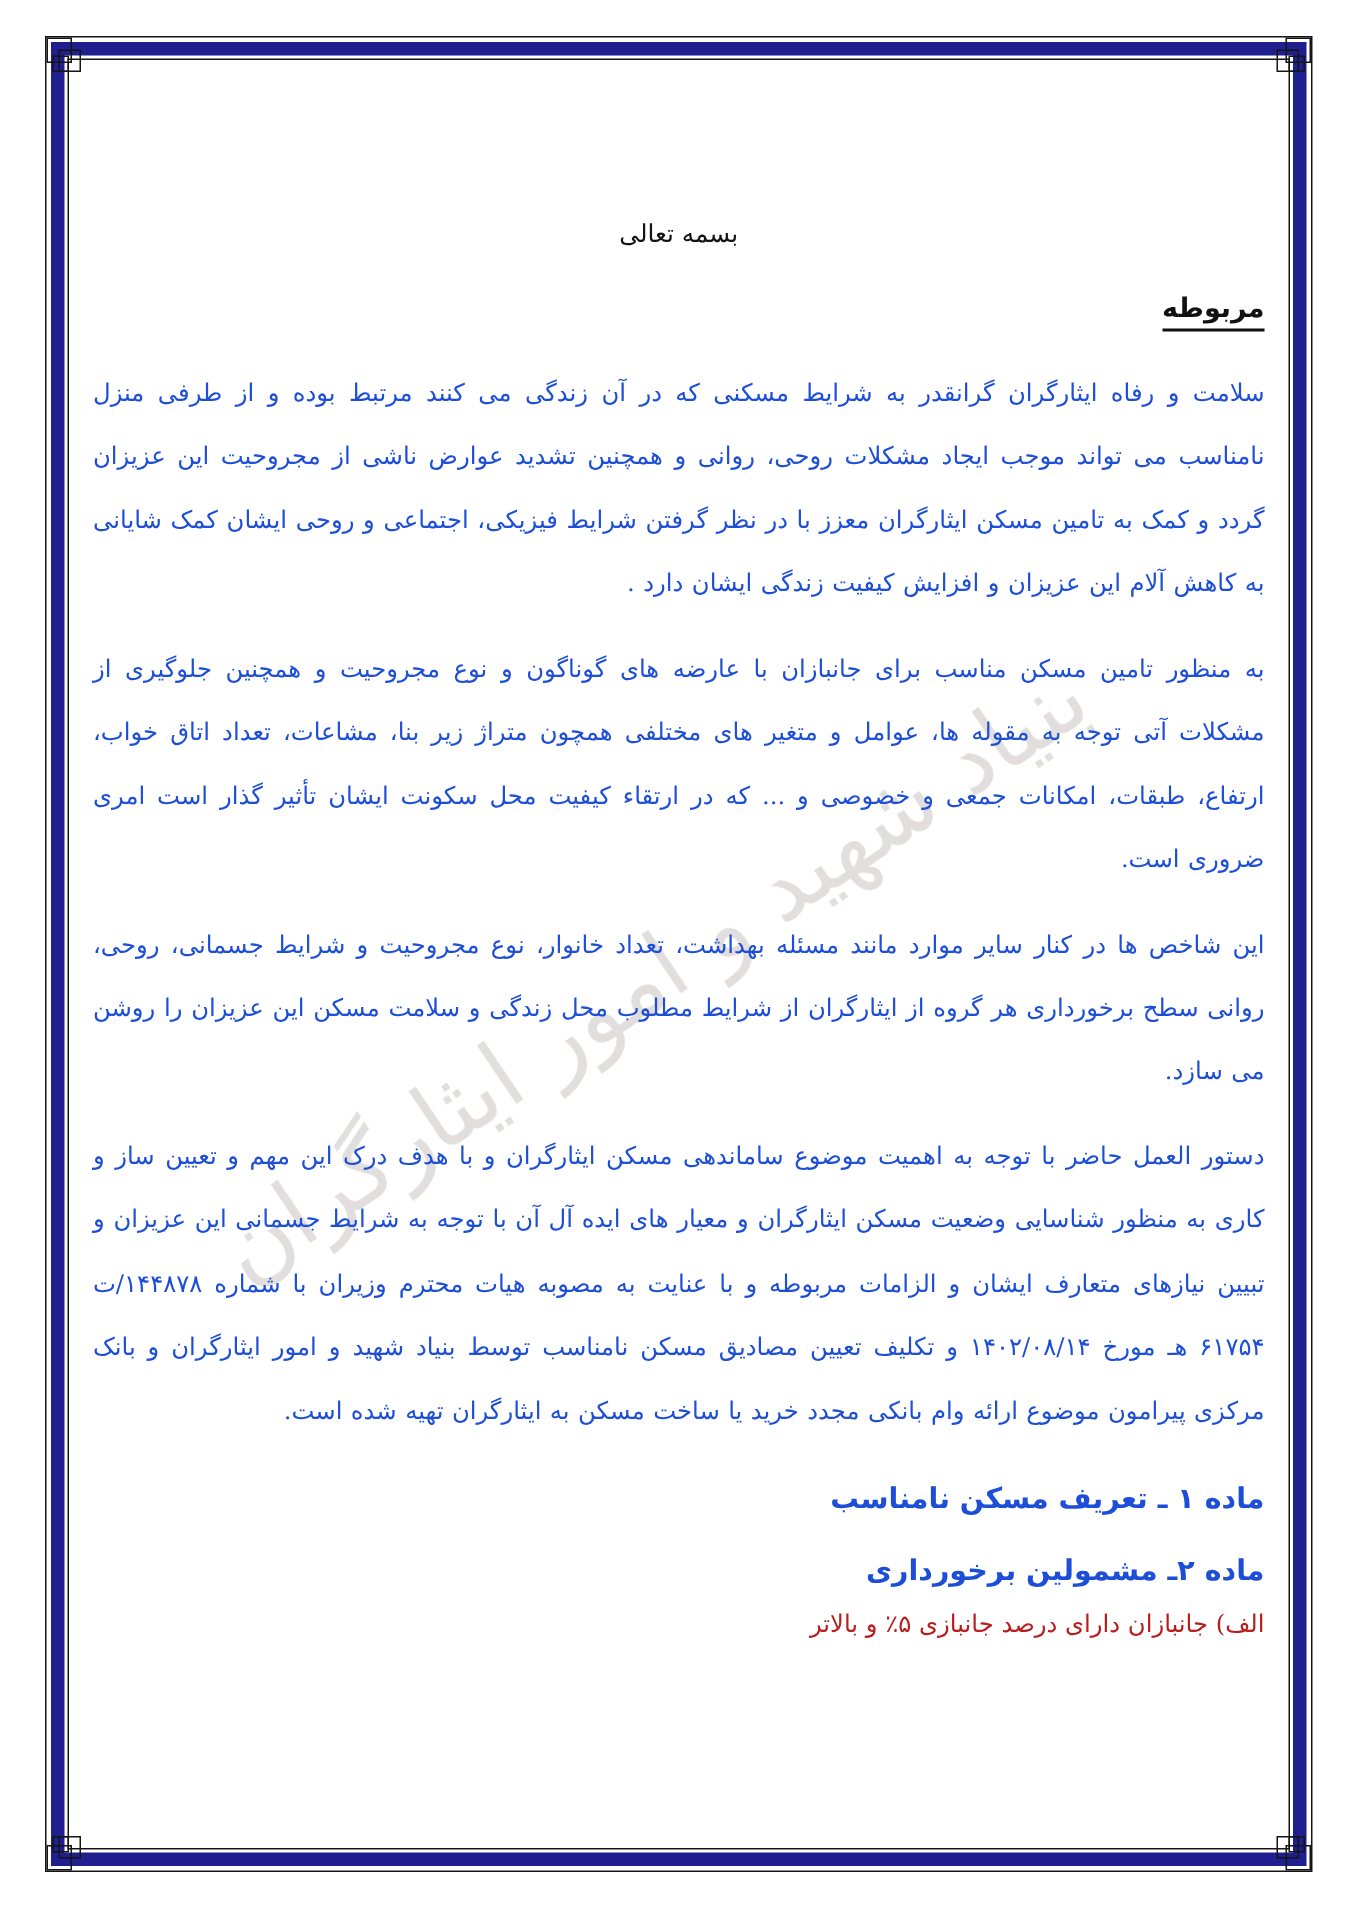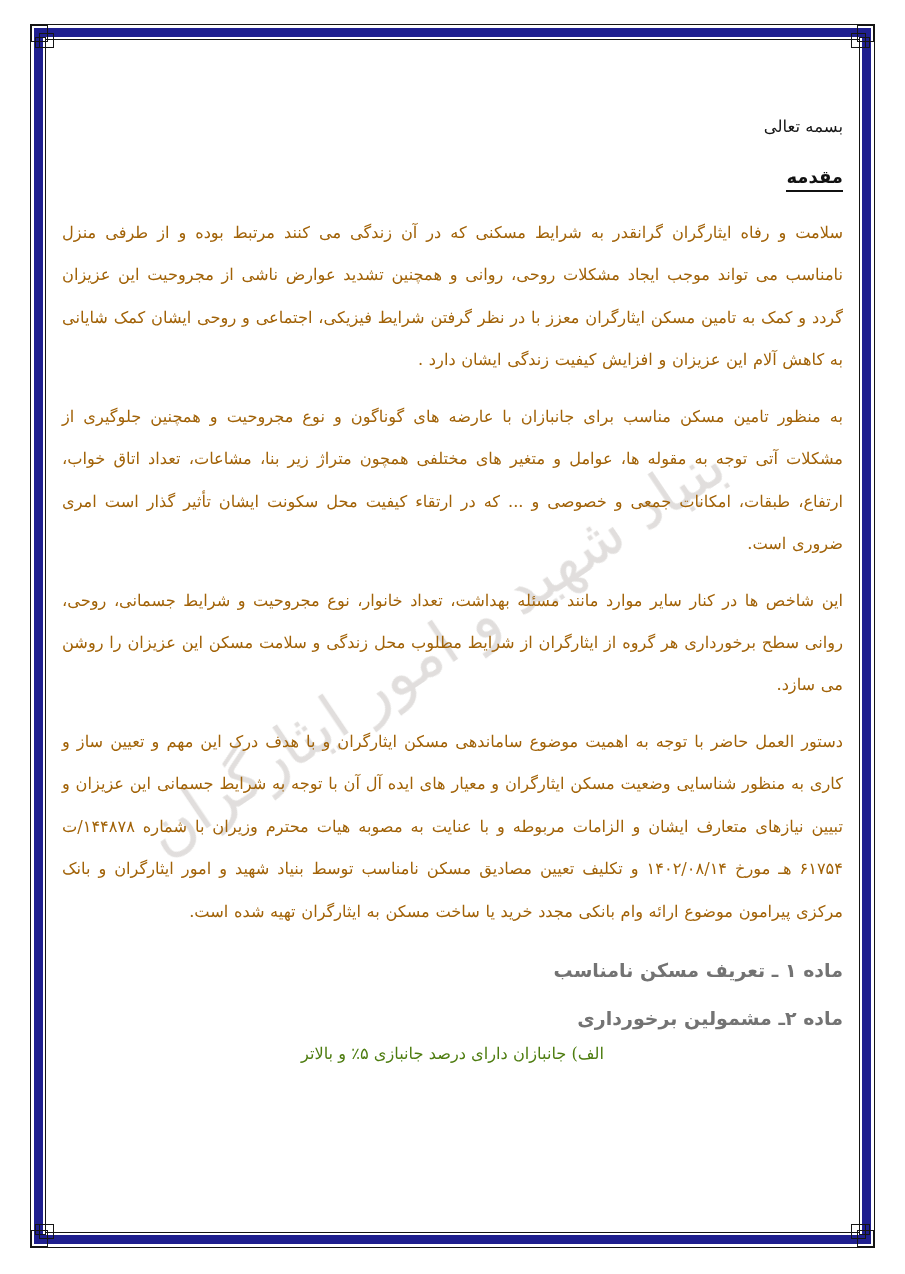--- a/index.html
+++ b/index.html
@@ -113,25 +113,25 @@
     top: 58px;
     right: 62px;
     bottom: 60px;
     z-index: 4;
     direction: rtl;
     text-align: justify;
     color: #141414;
   }
 
   .bismillah {
-    text-align: right;
+    text-align: center;
     font-family: "DejaVu Serif", "Liberation Serif", serif;
     font-size: 16.5px;
     color: #141414;
-    margin: 59px 0 0 0;
+    margin: 88px 0 0 0;
     letter-spacing: 0.2px;
   }
 
   h2.section-head {
     font-family: "DejaVu Sans", "Liberation Sans", sans-serif;
     font-weight: bold;
     font-size: 18px;
     color: #111111;
     text-align: right;
     margin: 30px 0 0 0;
@@ -141,46 +141,46 @@
   h2.section-head span.u {
     display: inline-block;
     border-bottom: 2px solid #111111;
     padding-bottom: 3px;
   }
 
   h2.article-head {
     font-family: "DejaVu Sans", "Liberation Sans", sans-serif;
     font-weight: bold;
     font-size: 19px;
-    color: #737373;
+    color: #1d4ed8;
     text-align: right;
     margin: 26px 0 6px 0;
     padding: 0;
     letter-spacing: -0.2px;
   }
 
   p.body-par {
     font-family: "DejaVu Serif", "Liberation Serif", serif;
     font-size: 16.2px;
     line-height: 2.62;
-    color: #a16207;
+    color: #1d4ed8;
     margin: 14px 0 0 0;
     text-align: justify;
     text-align-last: right;
     word-spacing: 0.5px;
   }
   p.body-par.first { margin-top: 20px; }
 
   p.list-item {
     font-family: "DejaVu Serif", "Liberation Serif", serif;
     font-size: 16.2px;
     line-height: 2.4;
-    color: #4d7c0f;
+    color: #b91c1c;
     margin: 6px 0 0 0;
-    text-align: center;
+    text-align: right;
   }
 </style>
 </head>
 <body>
 
 <div class="page">
 
   <div class="frame-outer"></div>
   <div class="frame-band"></div>
   <div class="frame-inner"></div>
@@ -205,21 +205,21 @@
       <i class="b"></i>
       <i class="c"></i>
     </div>
 
   <div class="watermark">بنیاد شهید و امور ایثارگران</div>
 
   <div class="content">
 
     <div class="bismillah">بسمه تعالی</div>
 
-    <h2 class="section-head"><span class="u">مقدمه</span></h2>
+    <h2 class="section-head"><span class="u">مربوطه</span></h2>
 
     <p class="body-par first">سلامت و رفاه ایثارگران گرانقدر به شرایط مسکنی که در آن زندگی می کنند مرتبط بوده و از طرفی منزل نامناسب می تواند موجب ایجاد مشکلات روحی، روانی و همچنین تشدید عوارض ناشی از مجروحیت این عزیزان گردد و کمک به تامین مسکن ایثارگران معزز با در نظر گرفتن شرایط فیزیکی، اجتماعی و روحی ایشان کمک شایانی به کاهش آلام این عزیزان و افزایش کیفیت زندگی ایشان دارد .</p>
     <p class="body-par">به منظور تامین مسکن مناسب برای جانبازان با عارضه های گوناگون و نوع مجروحیت و همچنین جلوگیری از مشکلات آتی توجه به مقوله ها، عوامل و متغیر های مختلفی همچون متراژ زیر بنا، مشاعات، تعداد اتاق خواب، ارتفاع، طبقات، امکانات جمعی و خصوصی و ... که در ارتقاء کیفیت محل سکونت ایشان تأثیر گذار است امری ضروری است.</p>
     <p class="body-par">این شاخص ها در کنار سایر موارد مانند مسئله بهداشت، تعداد خانوار، نوع مجروحیت و شرایط جسمانی، روحی، روانی سطح برخورداری هر گروه از ایثارگران از شرایط مطلوب محل زندگی و سلامت مسکن این عزیزان را روشن می سازد.</p>
     <p class="body-par">دستور العمل حاضر با توجه به اهمیت موضوع ساماندهی مسکن ایثارگران و با هدف درک این مهم و تعیین ساز و کاری به منظور شناسایی وضعیت مسکن ایثارگران و معیار های ایده آل آن با توجه به شرایط جسمانی این عزیزان و تبیین نیازهای متعارف ایشان و الزامات مربوطه و با عنایت به مصوبه هیات محترم وزیران با شماره ۱۴۴۸۷۸/ت ۶۱۷۵۴ هـ مورخ ۱۴۰۲/۰۸/۱۴  و تکلیف تعیین مصادیق مسکن نامناسب توسط بنیاد شهید و امور ایثارگران و بانک مرکزی پیرامون موضوع ارائه وام بانکی مجدد خرید یا ساخت مسکن به ایثارگران تهیه شده است.</p>
 
     <h2 class="article-head">ماده ۱ ـ تعریف مسکن نامناسب</h2>
 
     <h2 class="article-head">ماده ۲ـ مشمولین برخورداری</h2>
     <p class="list-item">الف) جانبازان دارای درصد جانبازی ۵٪ و بالاتر</p>

